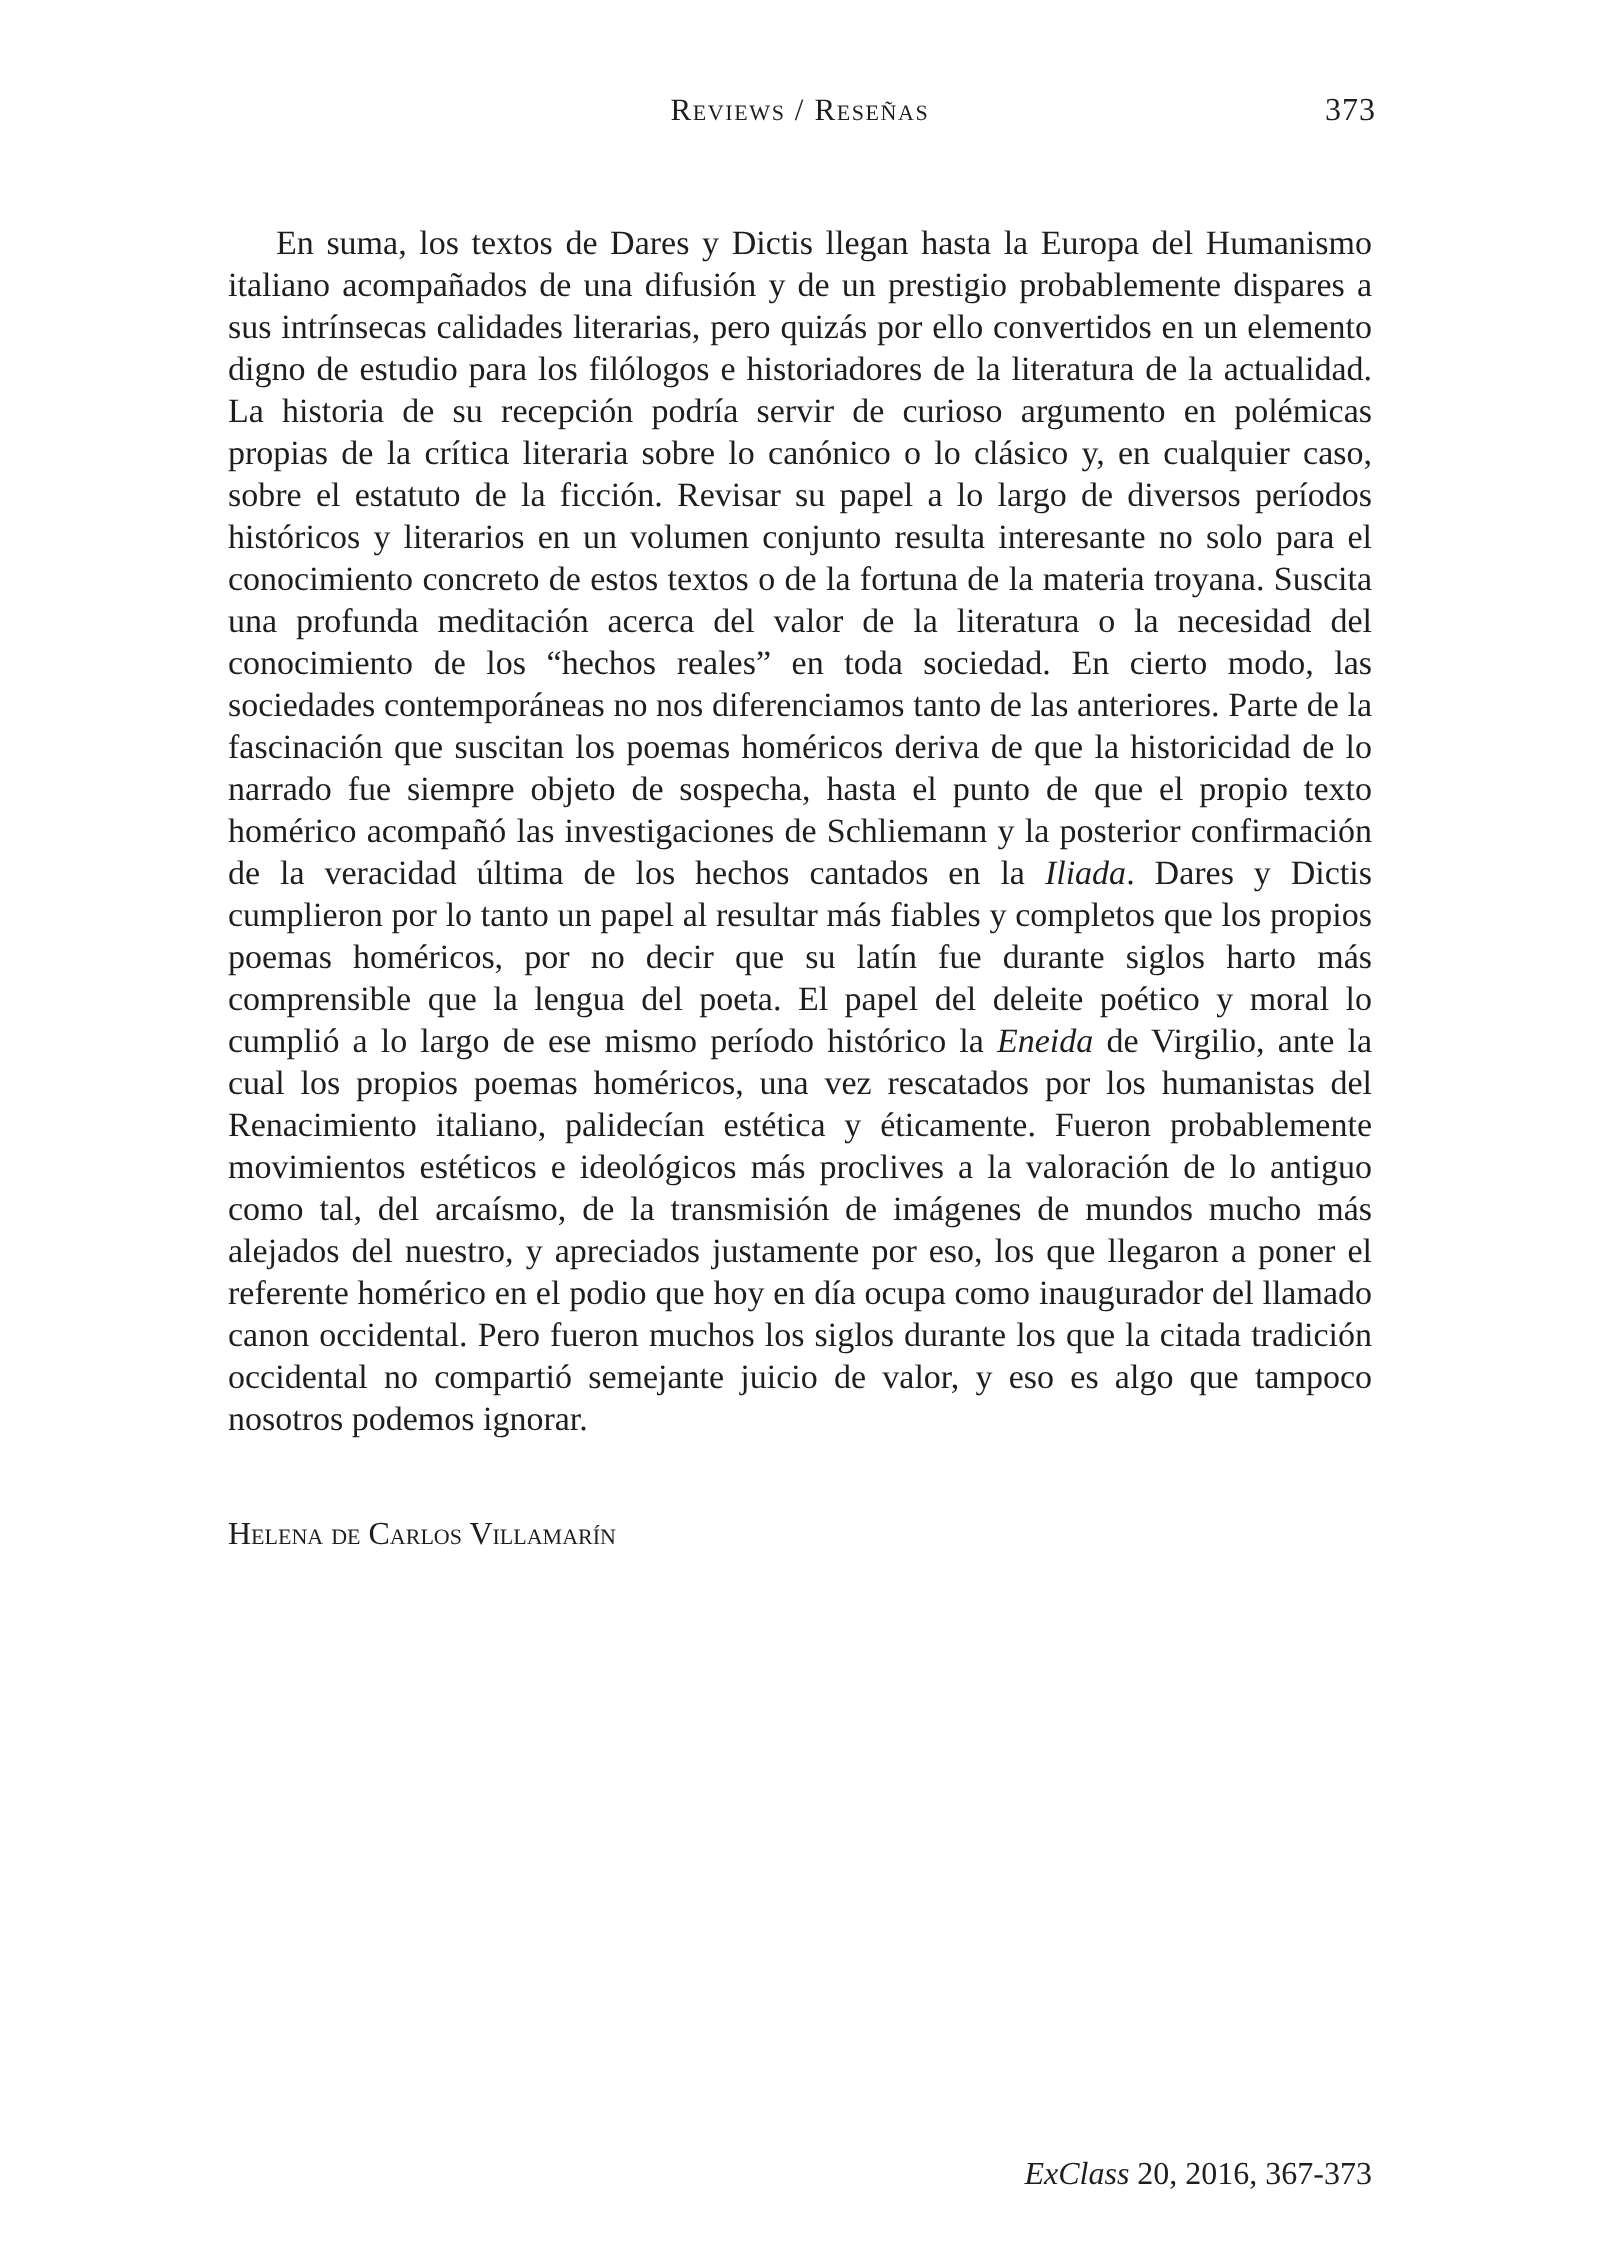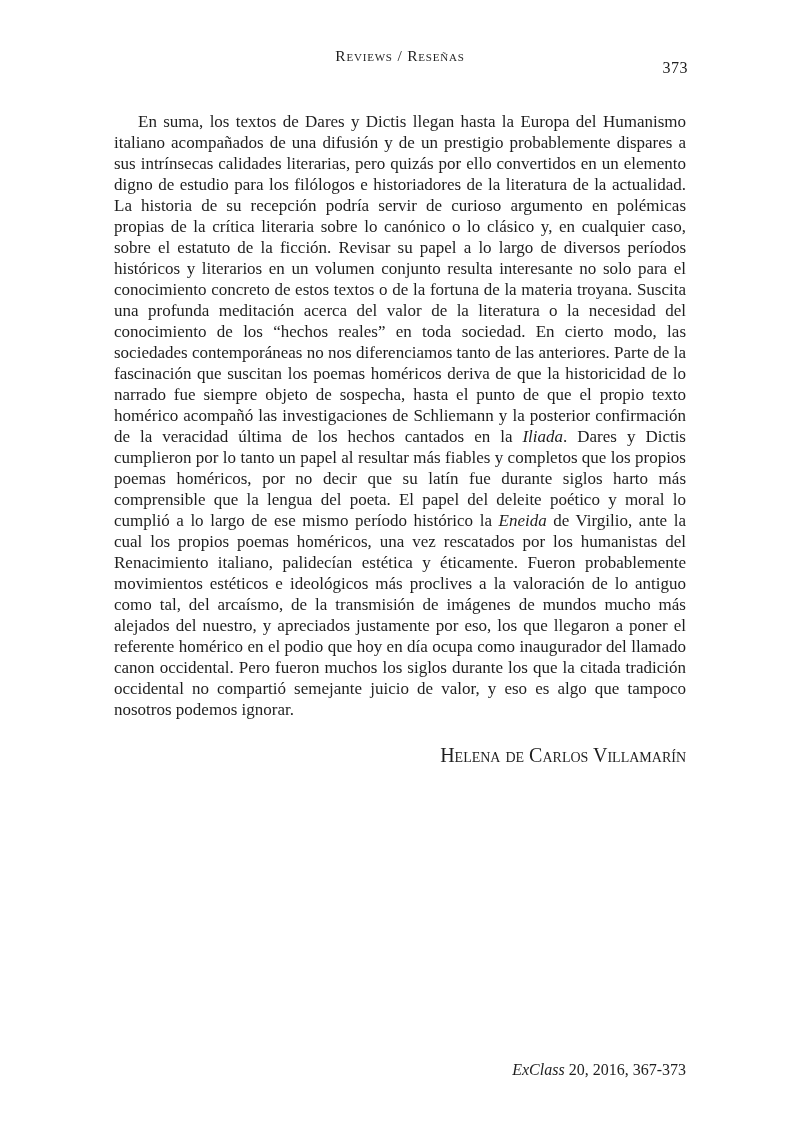--- a/index.html
+++ b/index.html
@@ -28,41 +28,39 @@
     font-variant: small-caps;
     font-size: 15.5px;
     letter-spacing: 0.8px;
   }
   .page-number {
     position: absolute;
     right: -2px;
     top: 0;
     font-size: 16px;
     letter-spacing: 0.5px;
-    margin-top: 12px;
   }
   .page-body {
     font-size: 17px;
     line-height: 21px;
     text-align: justify;
   }
   .para { margin: 0; }
   .para.indent { text-indent: 24px; }
   .para em { }
   .signature {
-    margin-top: 24px;
-    text-align: right;
-    font-size: 20px;
+    margin-top: 36px;
+    font-size: 16px;
     line-height: 23px;
   }
   .sig-name { font-variant: small-caps; }
   .page-footer {
     position: absolute;
     right: 114px;
-    bottom: 50px;
+    bottom: 32px;
     font-size: 16px;
   }
   .journal-name { font-style: italic; }
 </style>
 </head>
 <body>
 
 <div class="page">
 
   <header class="page-header">

